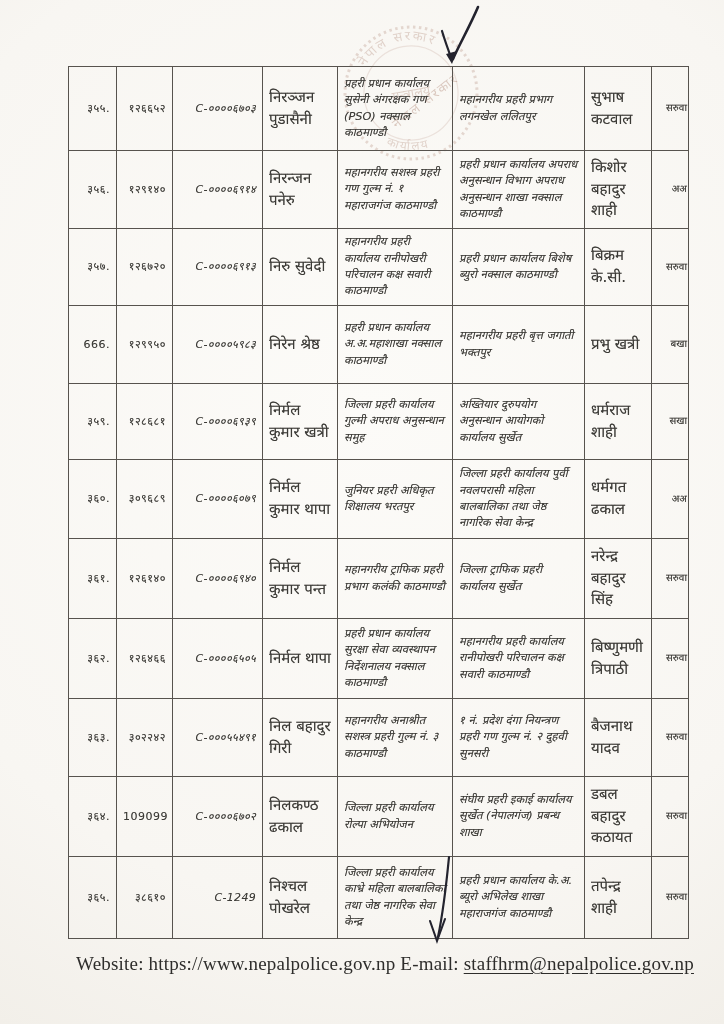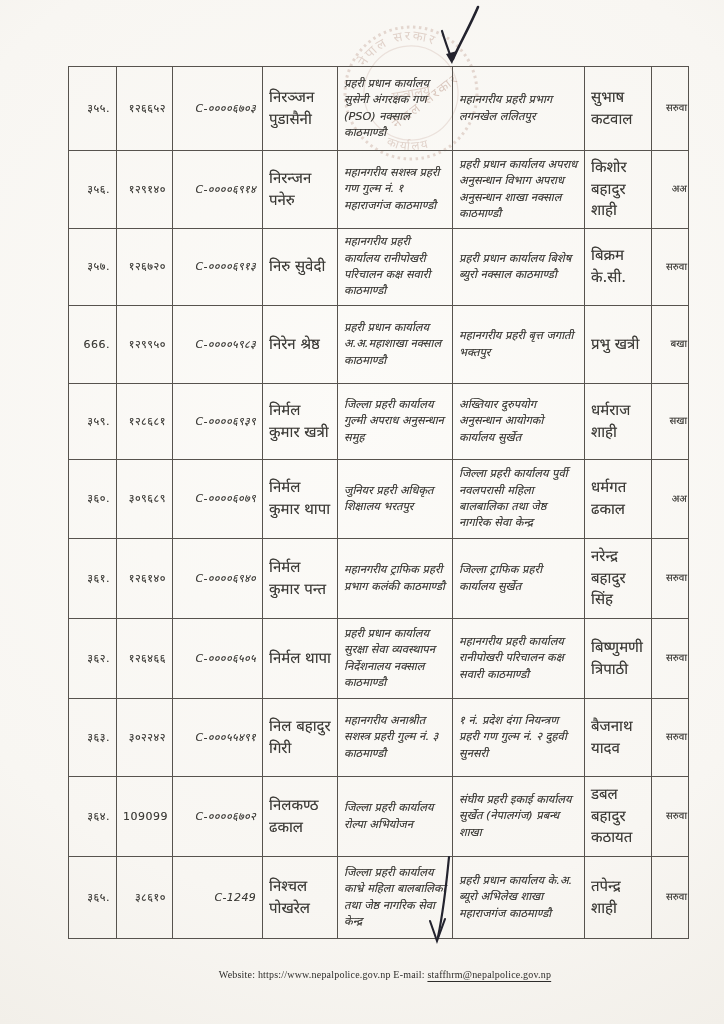--- a/index.html
+++ b/index.html
@@ -44,21 +44,21 @@
     position:absolute;left:388px;top:118px;
     font-size:13px;color:rgba(168,124,106,0.38);
     transform:rotate(-38deg);transform-origin:left top;
     white-space:nowrap;letter-spacing:2px;pointer-events:none;
   }
   .pen-overlay{position:absolute;inset:0;pointer-events:none;}
   .footer{
     position:absolute;left:0;right:0;top:953px;
     text-align:center;padding-left:46px;
     font-family:"Liberation Serif", serif;
-    font-size:10px;color:#2e2d2b;letter-spacing:0.2px;margin-top:16px;
+    font-size:19px;color:#2e2d2b;letter-spacing:0.2px;
   }
   .footer .email{text-decoration:underline;text-underline-offset:3px;}
 </style>
 </head>
 <body>
 
 <div class="sheet">
 
   <svg class="stamp" viewBox="0 0 150 150">
     <circle cx="75" cy="75" r="66" fill="none" stroke="#a87c6a" stroke-opacity="0.45" stroke-width="3" stroke-dasharray="2.5 3.5"></circle>

